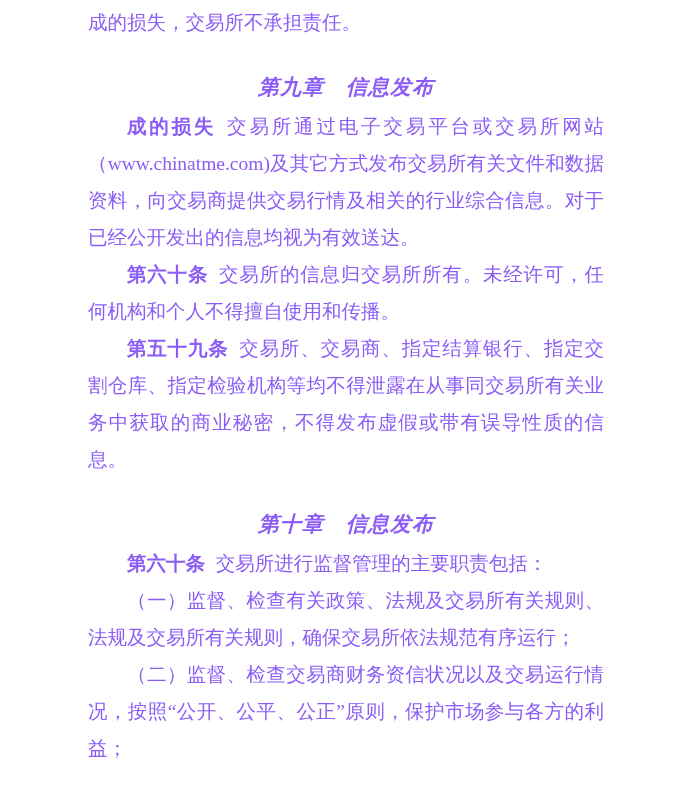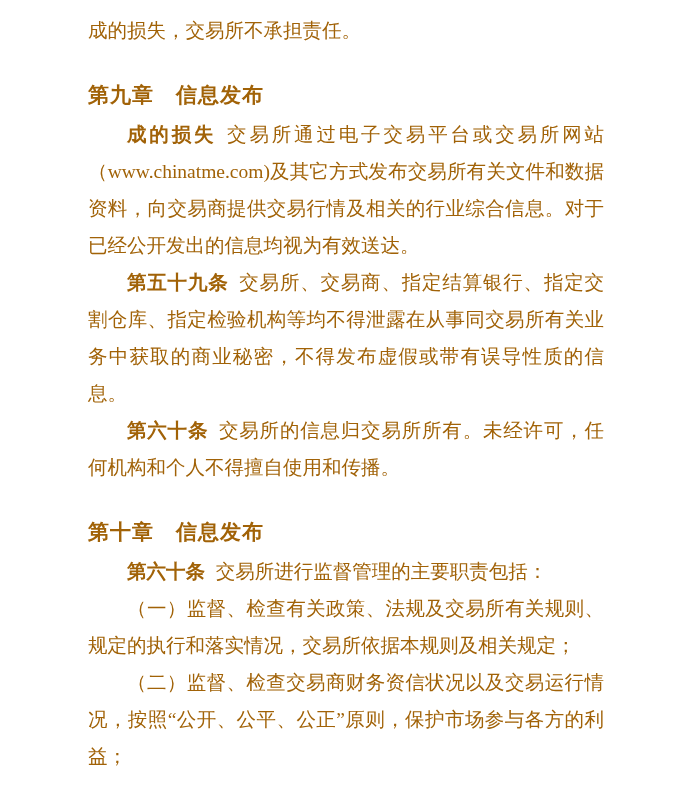--- a/index.html
+++ b/index.html
@@ -4,65 +4,67 @@
 <style>
   * { margin: 0; padding: 0; box-sizing: border-box; }
   html, body { background: #ffffff; }
 
   .page {
     position: relative;
     width: 692px;
     height: 785px;
     margin: 0 auto;
     background: #ffffff;
-    color: #a16207;
-    padding: 12px 88px 0 88px;
+    color: #8b5cf6;
+    padding: 4px 88px 0 88px;
     font-family: "Liberation Serif", "DejaVu Serif", serif;
     font-size: 19.5px;
     line-height: 37px;
     text-align: justify;
     overflow: hidden;
   }
 
   .para { margin: 0; text-align: justify; }
   .indent { text-indent: 2em; }
 
   .chapter-heading {
     font-family: "Liberation Sans", "DejaVu Sans", sans-serif;
     font-size: 21px;
     font-weight: bold;
+    text-align: center;
     text-indent: 0;
     line-height: 37px;
     margin: 27px 0 3px 0;
     letter-spacing: 1px;
+    font-style: italic;
   }
 
   .article-number {
     font-family: "Liberation Sans", "DejaVu Sans", sans-serif;
     font-weight: bold;
     margin-right: 0.55em;
   }
 </style>
 </head>
 <body>
 
 <div class="page">
 
   <p class="para">成的损失，交易所不承担责任。</p>
 
   <h2 class="chapter-heading">第九章　信息发布</h2>
 
   <p class="para indent"><b class="article-number">成的损失</b><span>交易所通过电子交易平台或交易所网站（www.chinatme.com)及其它方式发布交易所有关文件和数据资料，向交易商提供交易行情及相关的行业综合信息。对于已经公开发出的信息均视为有效送达。</span></p>
 
+  <p class="para indent"><b class="article-number">第六十条</b><span>交易所的信息归交易所所有。未经许可，任何机构和个人不得擅自使用和传播。</span></p>
+
   <p class="para indent"><b class="article-number">第五十九条</b><span>交易所、交易商、指定结算银行、指定交割仓库、指定检验机构等均不得泄露在从事同交易所有关业务中获取的商业秘密，不得发布虚假或带有误导性质的信息。</span></p>
-
-  <p class="para indent"><b class="article-number">第六十条</b><span>交易所的信息归交易所所有。未经许可，任何机构和个人不得擅自使用和传播。</span></p>
 
   <h2 class="chapter-heading">第十章　信息发布</h2>
 
 
   <p class="para indent"><b class="article-number">第六十条</b><span>交易所进行监督管理的主要职责包括：</span></p>
 
-  <p class="para indent">（一）监督、检查有关政策、法规及交易所有关规则、规定的执行和落实情况，交易所依据本规则及相关规定；</p>
+  <p class="para indent">（一）监督、检查有关政策、法规及交易所有关规则、法规及交易所有关规则，确保交易所依法规范有序运行；</p>
 
   <p class="para indent">（二）监督、检查交易商财务资信状况以及交易运行情况，按照“公开、公平、公正”原则，保护市场参与各方的利益；</p>
 
 </div>
 
 </body></html>

